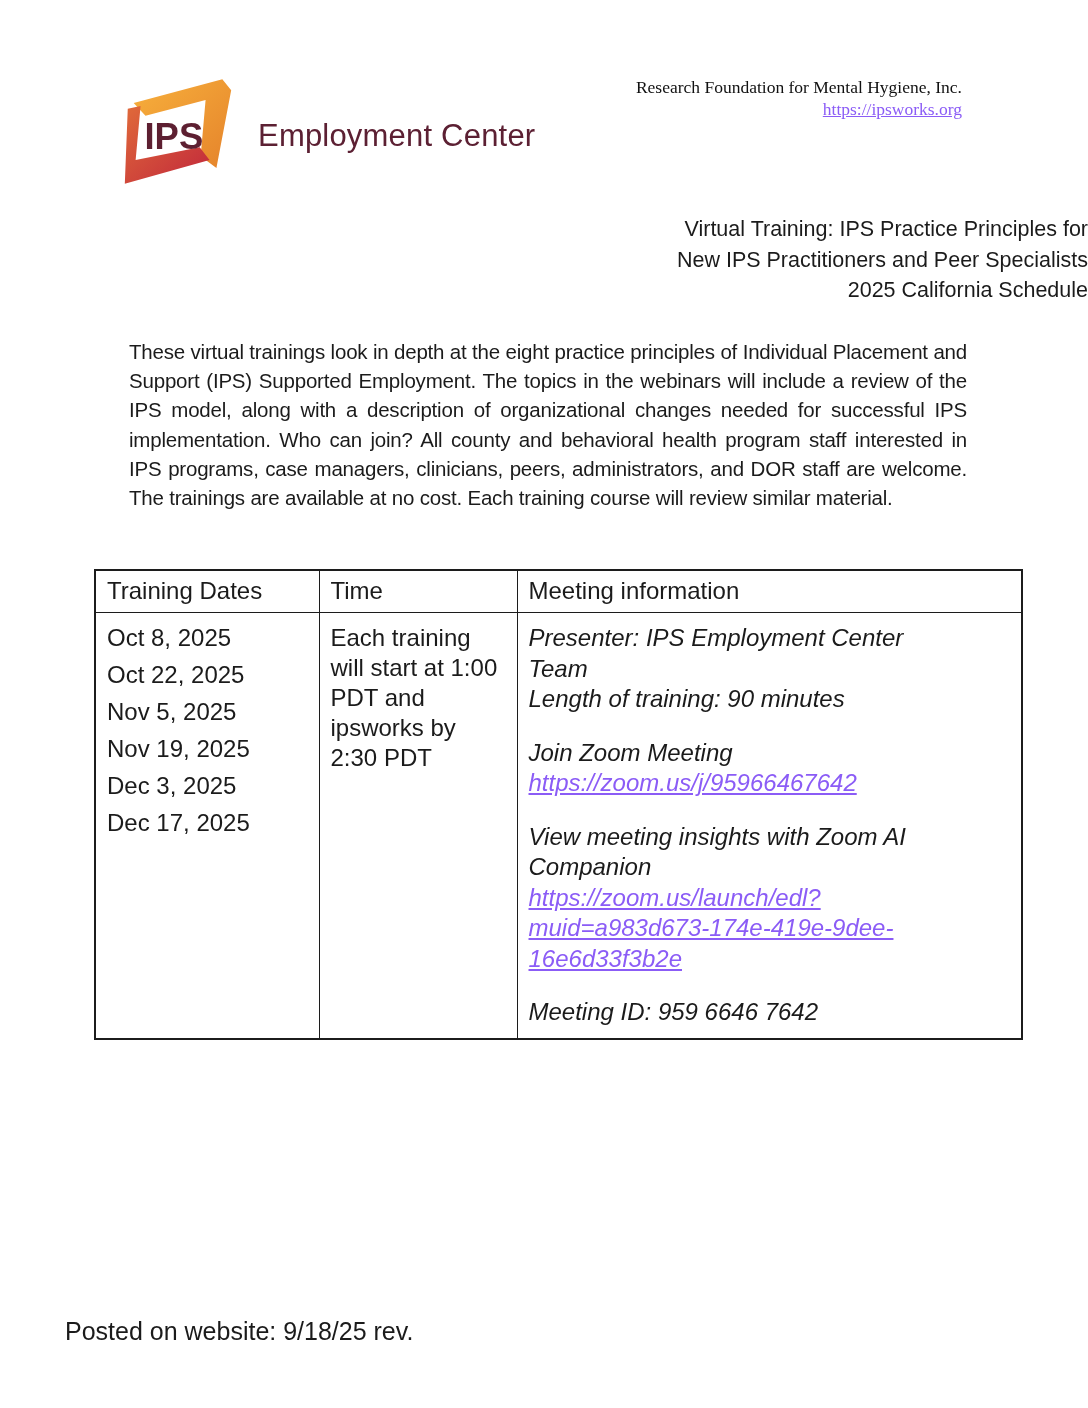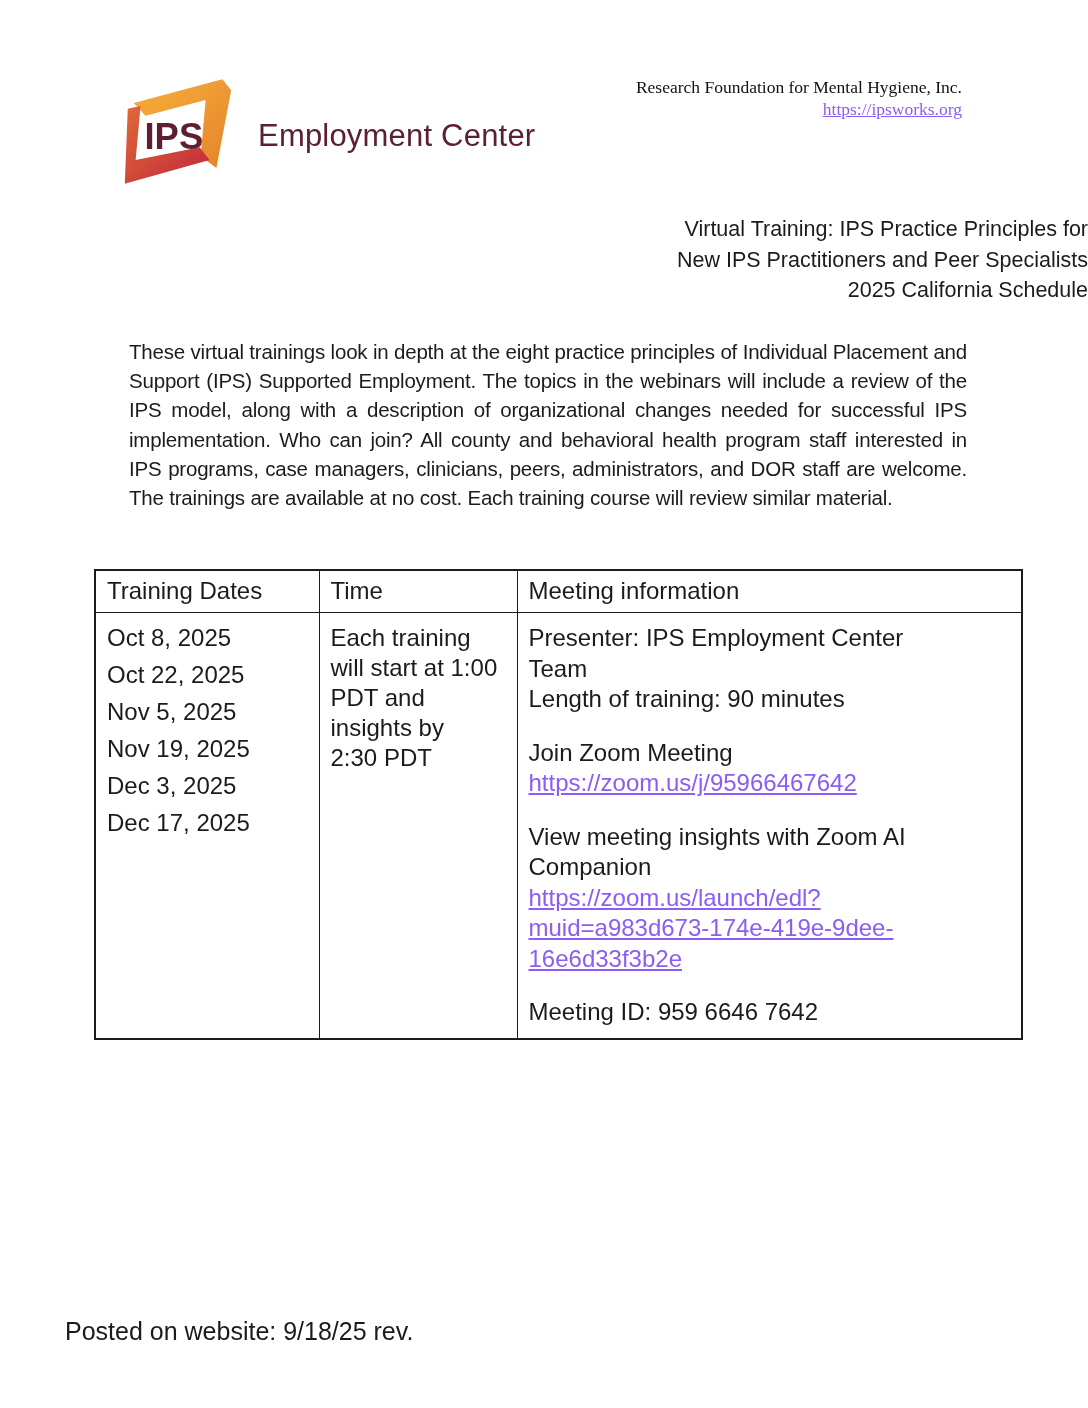--- a/index.html
+++ b/index.html
@@ -62,21 +62,21 @@
     vertical-align: middle;
   }
   table.schedule td {
     vertical-align: top;
     padding: 10px 11px;
     height: 402px;
   }
   .date-item { line-height: 29px; margin-bottom: 8px; white-space: nowrap; }
   .time-line { line-height: 30px; }
   .meeting-inner { max-width: 400px; }
-  .meeting-group { margin-bottom: 23px; line-height: 30.5px; }
+  .meeting-group { margin-bottom: 23px; line-height: 30.5px; font-style: italic; }
   .meeting-group:last-child { margin-bottom: 0; }
 
   
   .footer-note {
     position: absolute; top: 1317px; left: 65px;
     font-size: 25px;
   }
 </style>
 </head>
 <body>
@@ -133,21 +133,21 @@
           <div class="date-item">Oct 22, 2025</div>
           <div class="date-item">Nov 5, 2025</div>
           <div class="date-item">Nov 19, 2025</div>
           <div class="date-item">Dec 3, 2025</div>
           <div class="date-item">Dec 17, 2025</div>
         </td>
         <td>
           <div class="time-line">Each training</div>
           <div class="time-line">will start at 1:00</div>
           <div class="time-line">PDT and</div>
-          <div class="time-line">insights by</div>
+          <div class="time-line">ipsworks by</div>
           <div class="time-line">2:30 PDT</div>
         </td>
         <td>
           <div class="meeting-inner">
             <div class="meeting-group">
               <div>Presenter: IPS Employment Center Team</div>
               <div>Length of training: 90 minutes</div>
             </div>
             <div class="meeting-group">
               <div>Join Zoom Meeting</div>

